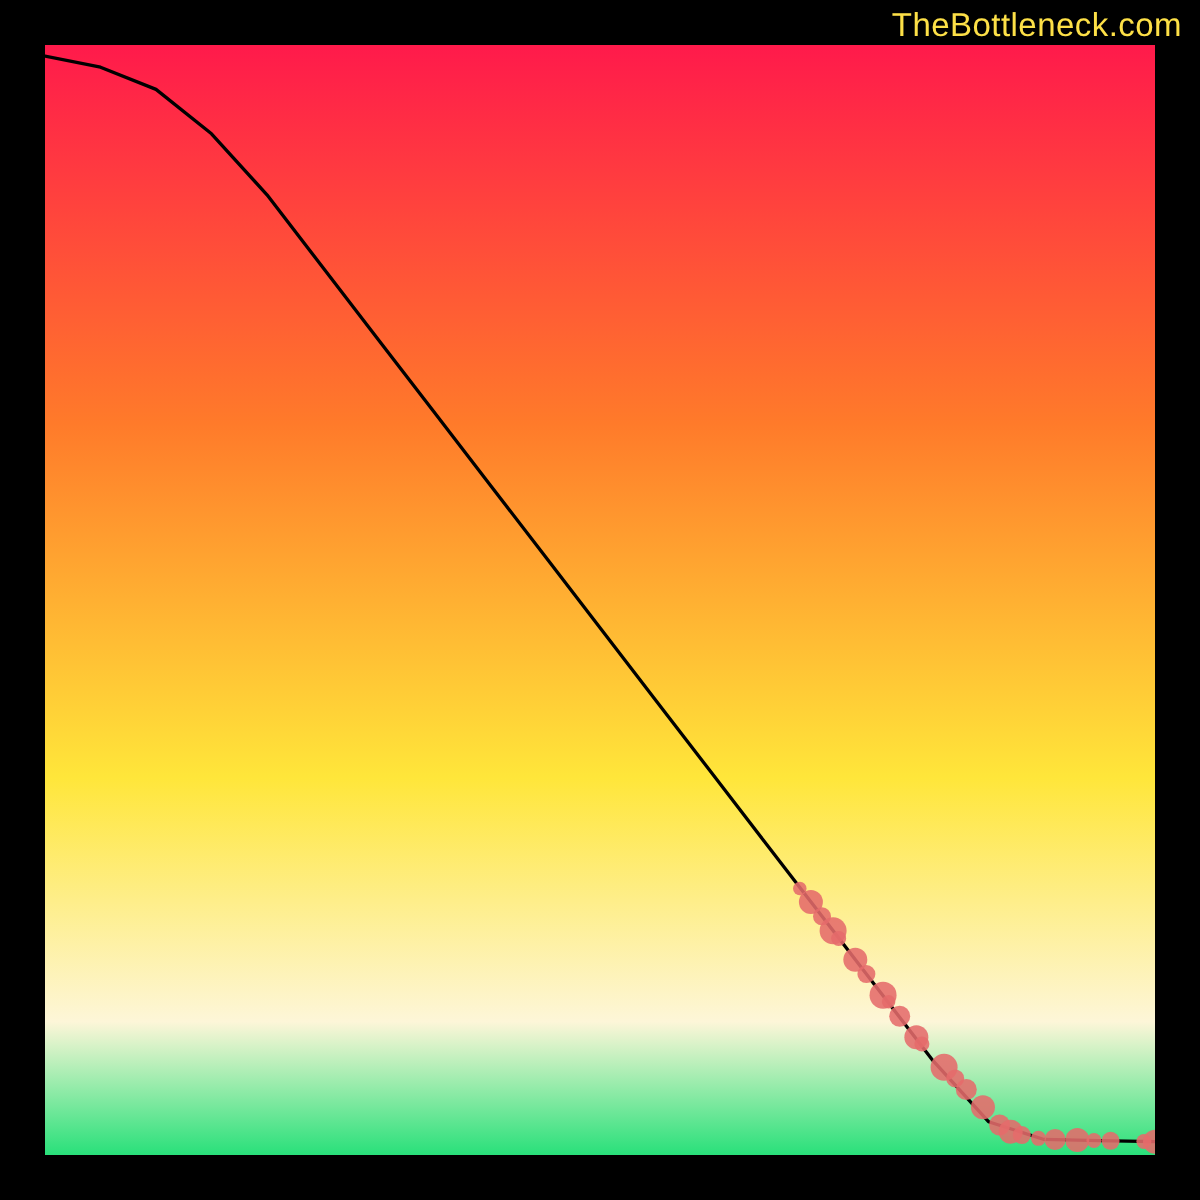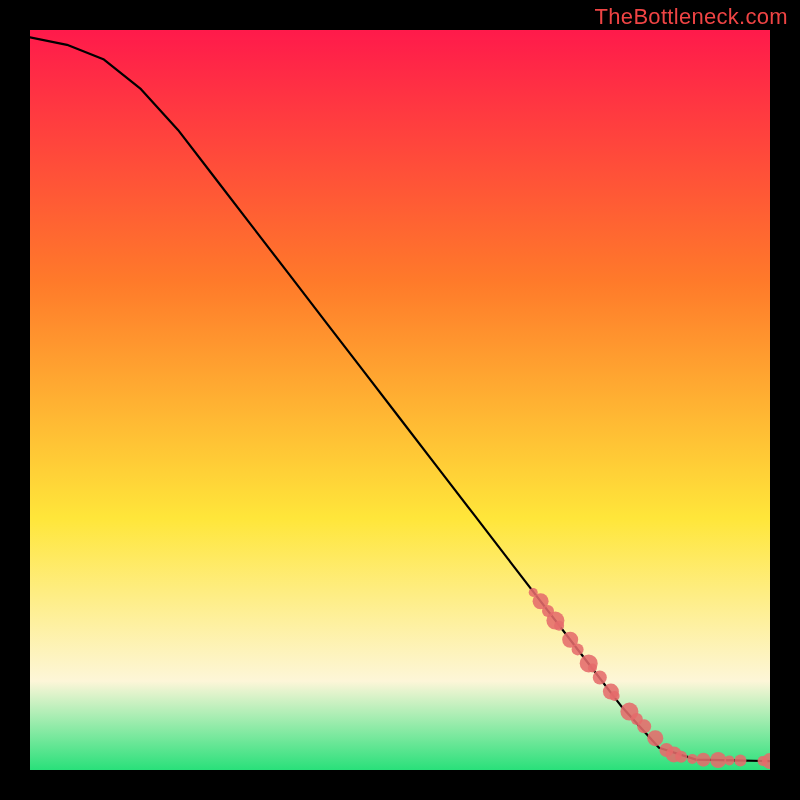--- a/index.html
+++ b/index.html
@@ -14,21 +14,21 @@
   .stage {
     position: relative;
     width: 800px;
     height: 800px;
     background: #000;
   }
   .watermark {
     position: absolute;
     top: 4px;
     right: 12px;
-    color: #ef4444;
+    color: #fde047;
     font-size: 22px;
     font-weight: 500;
     letter-spacing: 0.3px;
     z-index: 5;
   }
   .plot-area {
     position: absolute;
     left: 30px;
     top: 30px;
     width: 740px;

